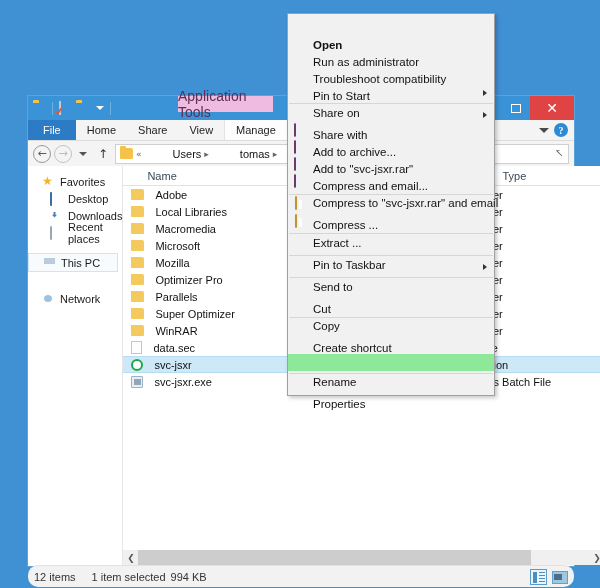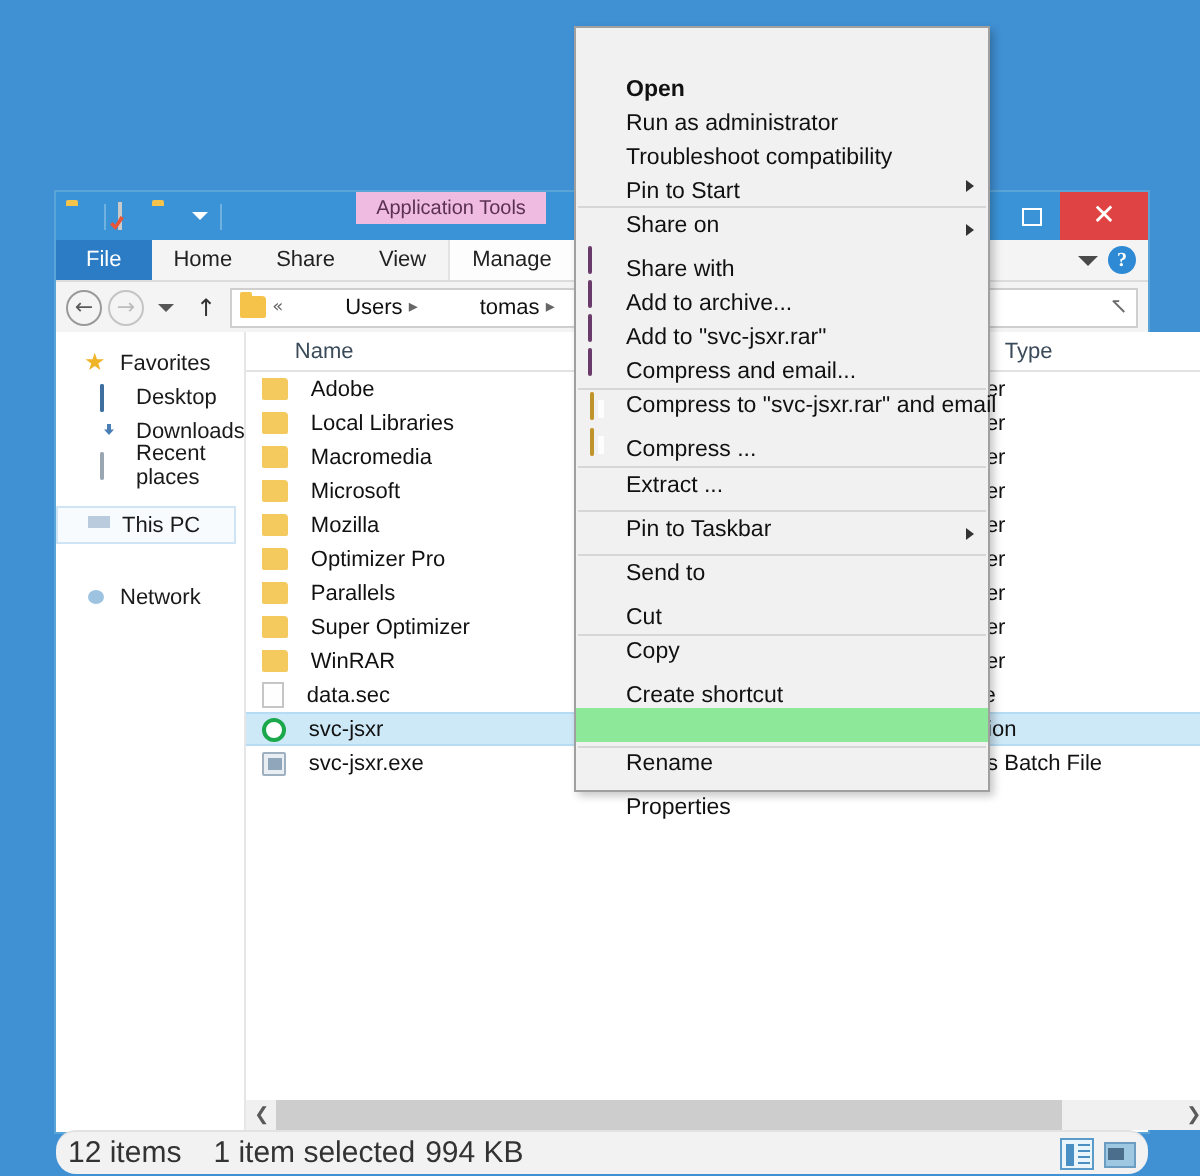--- a/index.html
+++ b/index.html
@@ -82,21 +82,21 @@
   .qat-arrow {
     width:0;height:0;border-left:4px solid transparent;border-right:4px solid transparent;
     border-top:4px solid #ffffff; margin-left:3px;
   }
   .qat-sep { width:1px; height:13px; background:#6fb2e0; margin:0 2px; }
 
   .apptools {
     position:absolute; left:150px; top:0;
     width:95px; height:16px;
     background:#efbbe0;
-    color:#5b3050; font-size:10px;
+    color:#5b3050; font-size:14px;
     display:flex; align-items:center; justify-content:center;
   }
 
   .wincontrols {
     position:absolute; right:0; top:0; display:flex; height:24px;
   }
   .wc {
     width:28px; height:24px; display:flex; align-items:center; justify-content:center;
     color:#fff;
   }
@@ -231,21 +231,21 @@
     background:#f0f0f0; display:flex; align-items:center;
   }
   .hs-btn { width:15px; text-align:center; color:#5a5a5a; font-size:9px; font-family:"DejaVu Sans", sans-serif;}
   .hs-track { flex:1; height:15px; background:#f0f0f0; position:relative;}
   .hs-thumb { position:absolute; left:0; top:0; height:15px; width:87%; background:#cdcdcd;}
 
   
   .statusbar {
     height:22px; background:#f2f2f2; border-top:1px solid #e2e2e2;
     display:flex; align-items:center; padding:0 6px;
-    font-size:15px; color:#333; gap:16px;border-radius:10px;
+    font-size:11px; color:#333; gap:16px;border-radius:10px;
   }
   .sb-right { margin-left:auto; display:flex; align-items:center; gap:4px; }
   .viewbtn { width:17px; height:16px; border:1px solid #9fc4dd; background:#eaf4fb; position:relative;}
   .viewbtn.active { border-color:#5b9bc9; }
   .vb-details:before{content:""; position:absolute; left:2px; top:2px; width:4px;height:11px;background:#4a8fc4;}
   .vb-details:after{content:""; position:absolute; left:8px; top:2px; width:6px;height:11px;
     background:repeating-linear-gradient(#4a8fc4 0 1px,#eaf4fb 1px 3px);}
   .vb-large { border:none; background:transparent;}
   .vb-large:before{content:""; position:absolute;left:1px;top:2px;width:14px;height:11px;background:#9ec7e2;border:1px solid #6b9cc1;}
   .vb-large:after{content:""; position:absolute;left:3px;top:5px;width:8px;height:6px;background:#4a6e8c;}

